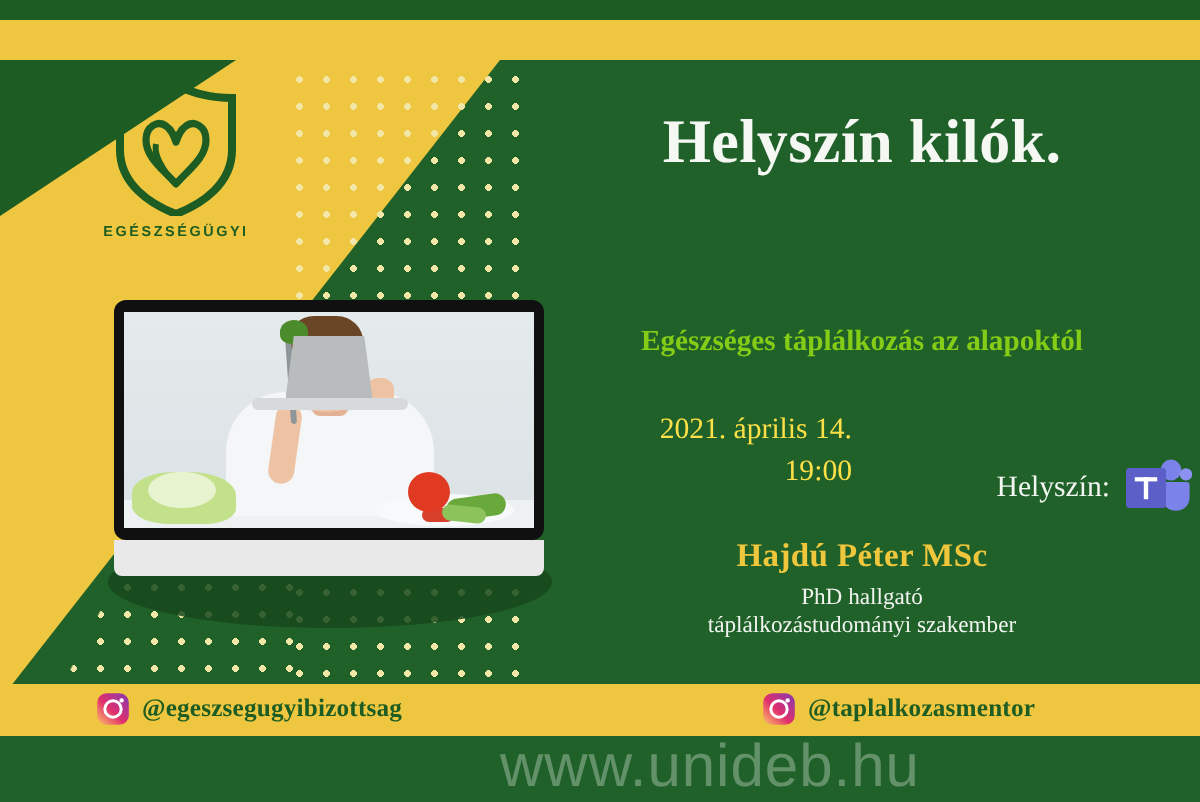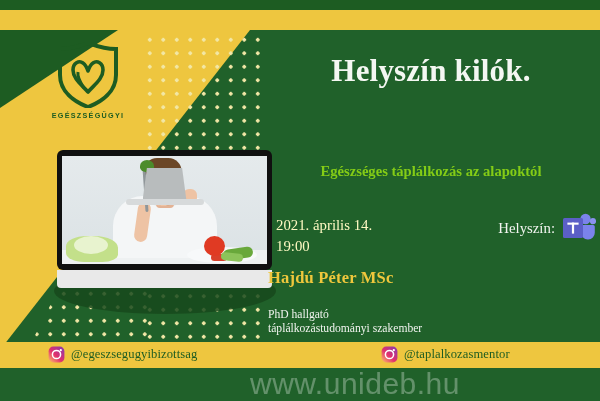--- a/index.html
+++ b/index.html
@@ -220,44 +220,44 @@
     text-align:center;
     color:#84cc16;
     font-size:14.6px;
     font-weight:bold;
   }
   .info-row {
     position:absolute; left:276px; top:205px; width:320px;
     display:flex; align-items:flex-start; justify-content:space-between;
   }
   .date-block {
-    width:150px; text-align:left;
-    color:#fef9c3;
+    width:150px; text-align:right;
+    color:#fde047;
     font-size:14.8px;
     line-height:1.42;
-    margin-top:10px;
   }
   .place-block {
     display:flex; align-items:center; gap:7px;
-    margin-top:8px;
+    margin-top:24px;
   }
   .place-label {
     color:#f2f5f0; font-size:14.8px;
   }
   .teams-icon { display:block; }
 
   .speaker {
     position:absolute; left:268px; top:268px; width:326px;
+    text-align:center;
   }
   .speaker-name {
     color:#efc73c; font-size:16.5px; font-weight:bold;
     letter-spacing:.2px;
   }
   .speaker-role1 {
-    margin-top:20px; color:#f1f4ef; font-size:11.6px;
+    margin-top:4px; color:#f1f4ef; font-size:11.6px;
   }
   .speaker-role2 {
     margin-top:1px; color:#f1f4ef; font-size:11.6px;
   }
 
   
   .bottom-yellow {
     position:absolute; left:0; top:342px; width:600px; height:26px;
     background:#eec63f;
   }
@@ -267,21 +267,21 @@
   }
   .handle {
     position:absolute; top:346px;
     display:flex; align-items:center; gap:6px;
   }
   .handle.one { left:48px; }
   .handle.two { left:358px;padding-left:23px; }
   .handle-text {
     color:#1d5c22;
     font-size:12.6px;
-    font-weight:normal;
+    font-weight:bold;
     letter-spacing:.1px;
   }
   .watermark {
     position:absolute; left:0; top:367px; width:600px;
     text-align:center;
     font-family:"Liberation Sans", sans-serif;
     font-size:30px;
     color:#ffffff;
     opacity:.30;
     letter-spacing:.5px;

